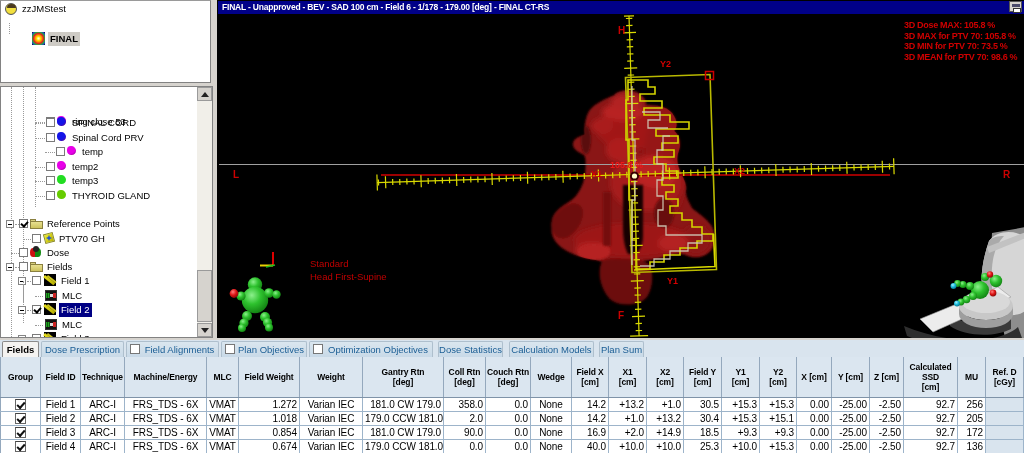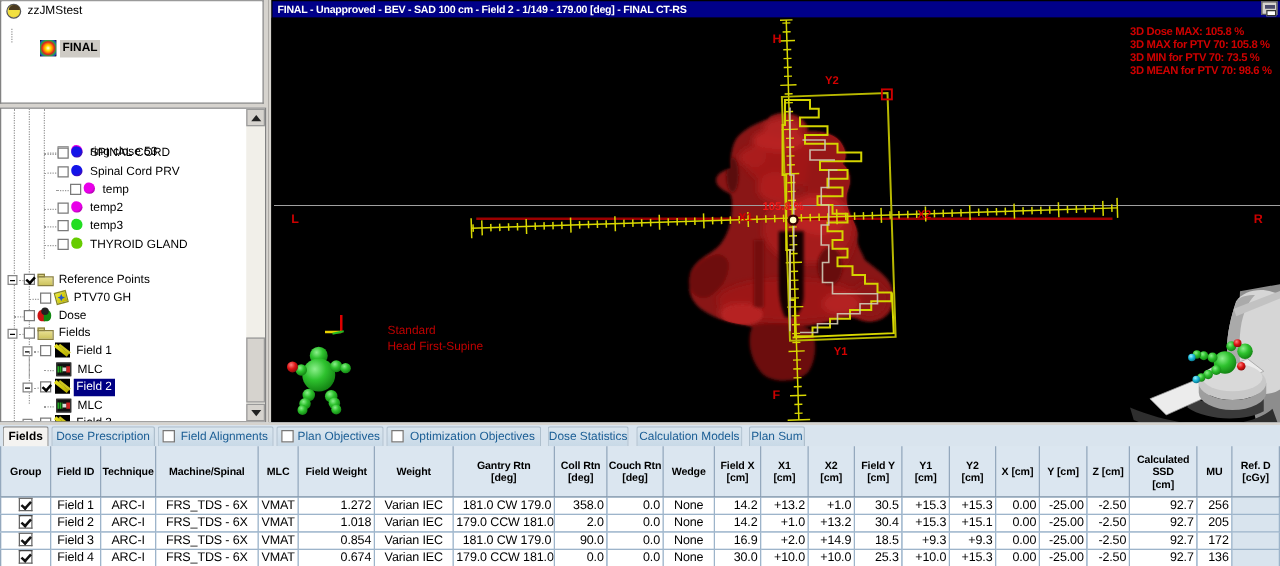--- a/index.html
+++ b/index.html
@@ -192,21 +192,21 @@
         <span class="tlabel" style="position:absolute;left:58px">Field 3</span>
       </div>
       <div class="sbtrack" style="left:196px;top:0;width:15px;height:250px"></div>
       <div class="sb" style="left:196px;top:0;width:15px;height:14px"></div>
       <div class="arr" style="left:200px;top:5px;border-left:4px solid transparent;border-right:4px solid transparent;border-bottom:5px solid #222"></div>
       <div class="sb" style="left:196px;top:236px;width:15px;height:14px"></div>
       <div class="arr" style="left:200px;top:241px;border-left:4px solid transparent;border-right:4px solid transparent;border-top:5px solid #222"></div>
       <div class="sb" style="left:196px;top:183px;width:15px;height:52px"></div>
     </div>
     <div id="view">
-      <div id="vtitle">FINAL - Unapproved - BEV - SAD 100 cm - Field 2 - 1/149 - 179.00 [deg] - FINAL CT-RS</div>
+      <div id="vtitle">FINAL - Unapproved - BEV - SAD 100 cm - Field 6 - 1/178 - 179.00 [deg] - FINAL CT-RS</div>
       <div id="vticon"></div>
       <svg id="bev" width="809" height="324" viewBox="215 14 809 324" xmlns="http://www.w3.org/2000/svg">
         <defs>
           <filter id="b1" x="-30%" y="-30%" width="160%" height="160%">
             <feGaussianBlur stdDeviation="1.1"></feGaussianBlur>
           </filter>
           <filter id="b2" x="-30%" y="-30%" width="160%" height="160%">
             <feGaussianBlur stdDeviation="2.5"></feGaussianBlur>
           </filter>
           <radialGradient id="gball" cx="38%" cy="32%" r="75%">
@@ -489,21 +489,21 @@
             <col style="width:34px">
             <col style="width:54px">
             <col style="width:28px">
             <col style="width:38px">
           </colgroup>
           <tbody>
             <tr>
               <th>Group</th>
               <th>Field ID</th>
               <th>Technique</th>
-              <th>Machine/Spinal</th>
+              <th>Machine/Energy</th>
               <th>MLC</th>
               <th>Field Weight</th>
               <th>Weight</th>
               <th>Gantry Rtn<br>[deg]</th>
               <th>Coll Rtn<br>[deg]</th>
               <th>Couch Rtn<br>[deg]</th>
               <th>Wedge</th>
               <th>Field X<br>[cm]</th>
               <th>X1<br>[cm]</th>
               <th>X2<br>[cm]</th>
@@ -597,21 +597,21 @@
               <td class="c">Field 4</td>
               <td class="c">ARC-I</td>
               <td class="c">FRS_TDS - 6X</td>
               <td class="c">VMAT</td>
               <td class="r">0.674</td>
               <td class="c">Varian IEC</td>
               <td class="r">179.0 CCW 181.0</td>
               <td class="r">0.0</td>
               <td class="r">0.0</td>
               <td class="c">None</td>
-              <td class="r">30.0</td>
+              <td class="r">40.0</td>
               <td class="r">+10.0</td>
               <td class="r">+10.0</td>
               <td class="r">25.3</td>
               <td class="r">+10.0</td>
               <td class="r">+15.3</td>
               <td class="r">0.00</td>
               <td class="r">-25.00</td>
               <td class="r">-2.50</td>
               <td class="r">92.7</td>
               <td class="r">136</td>

